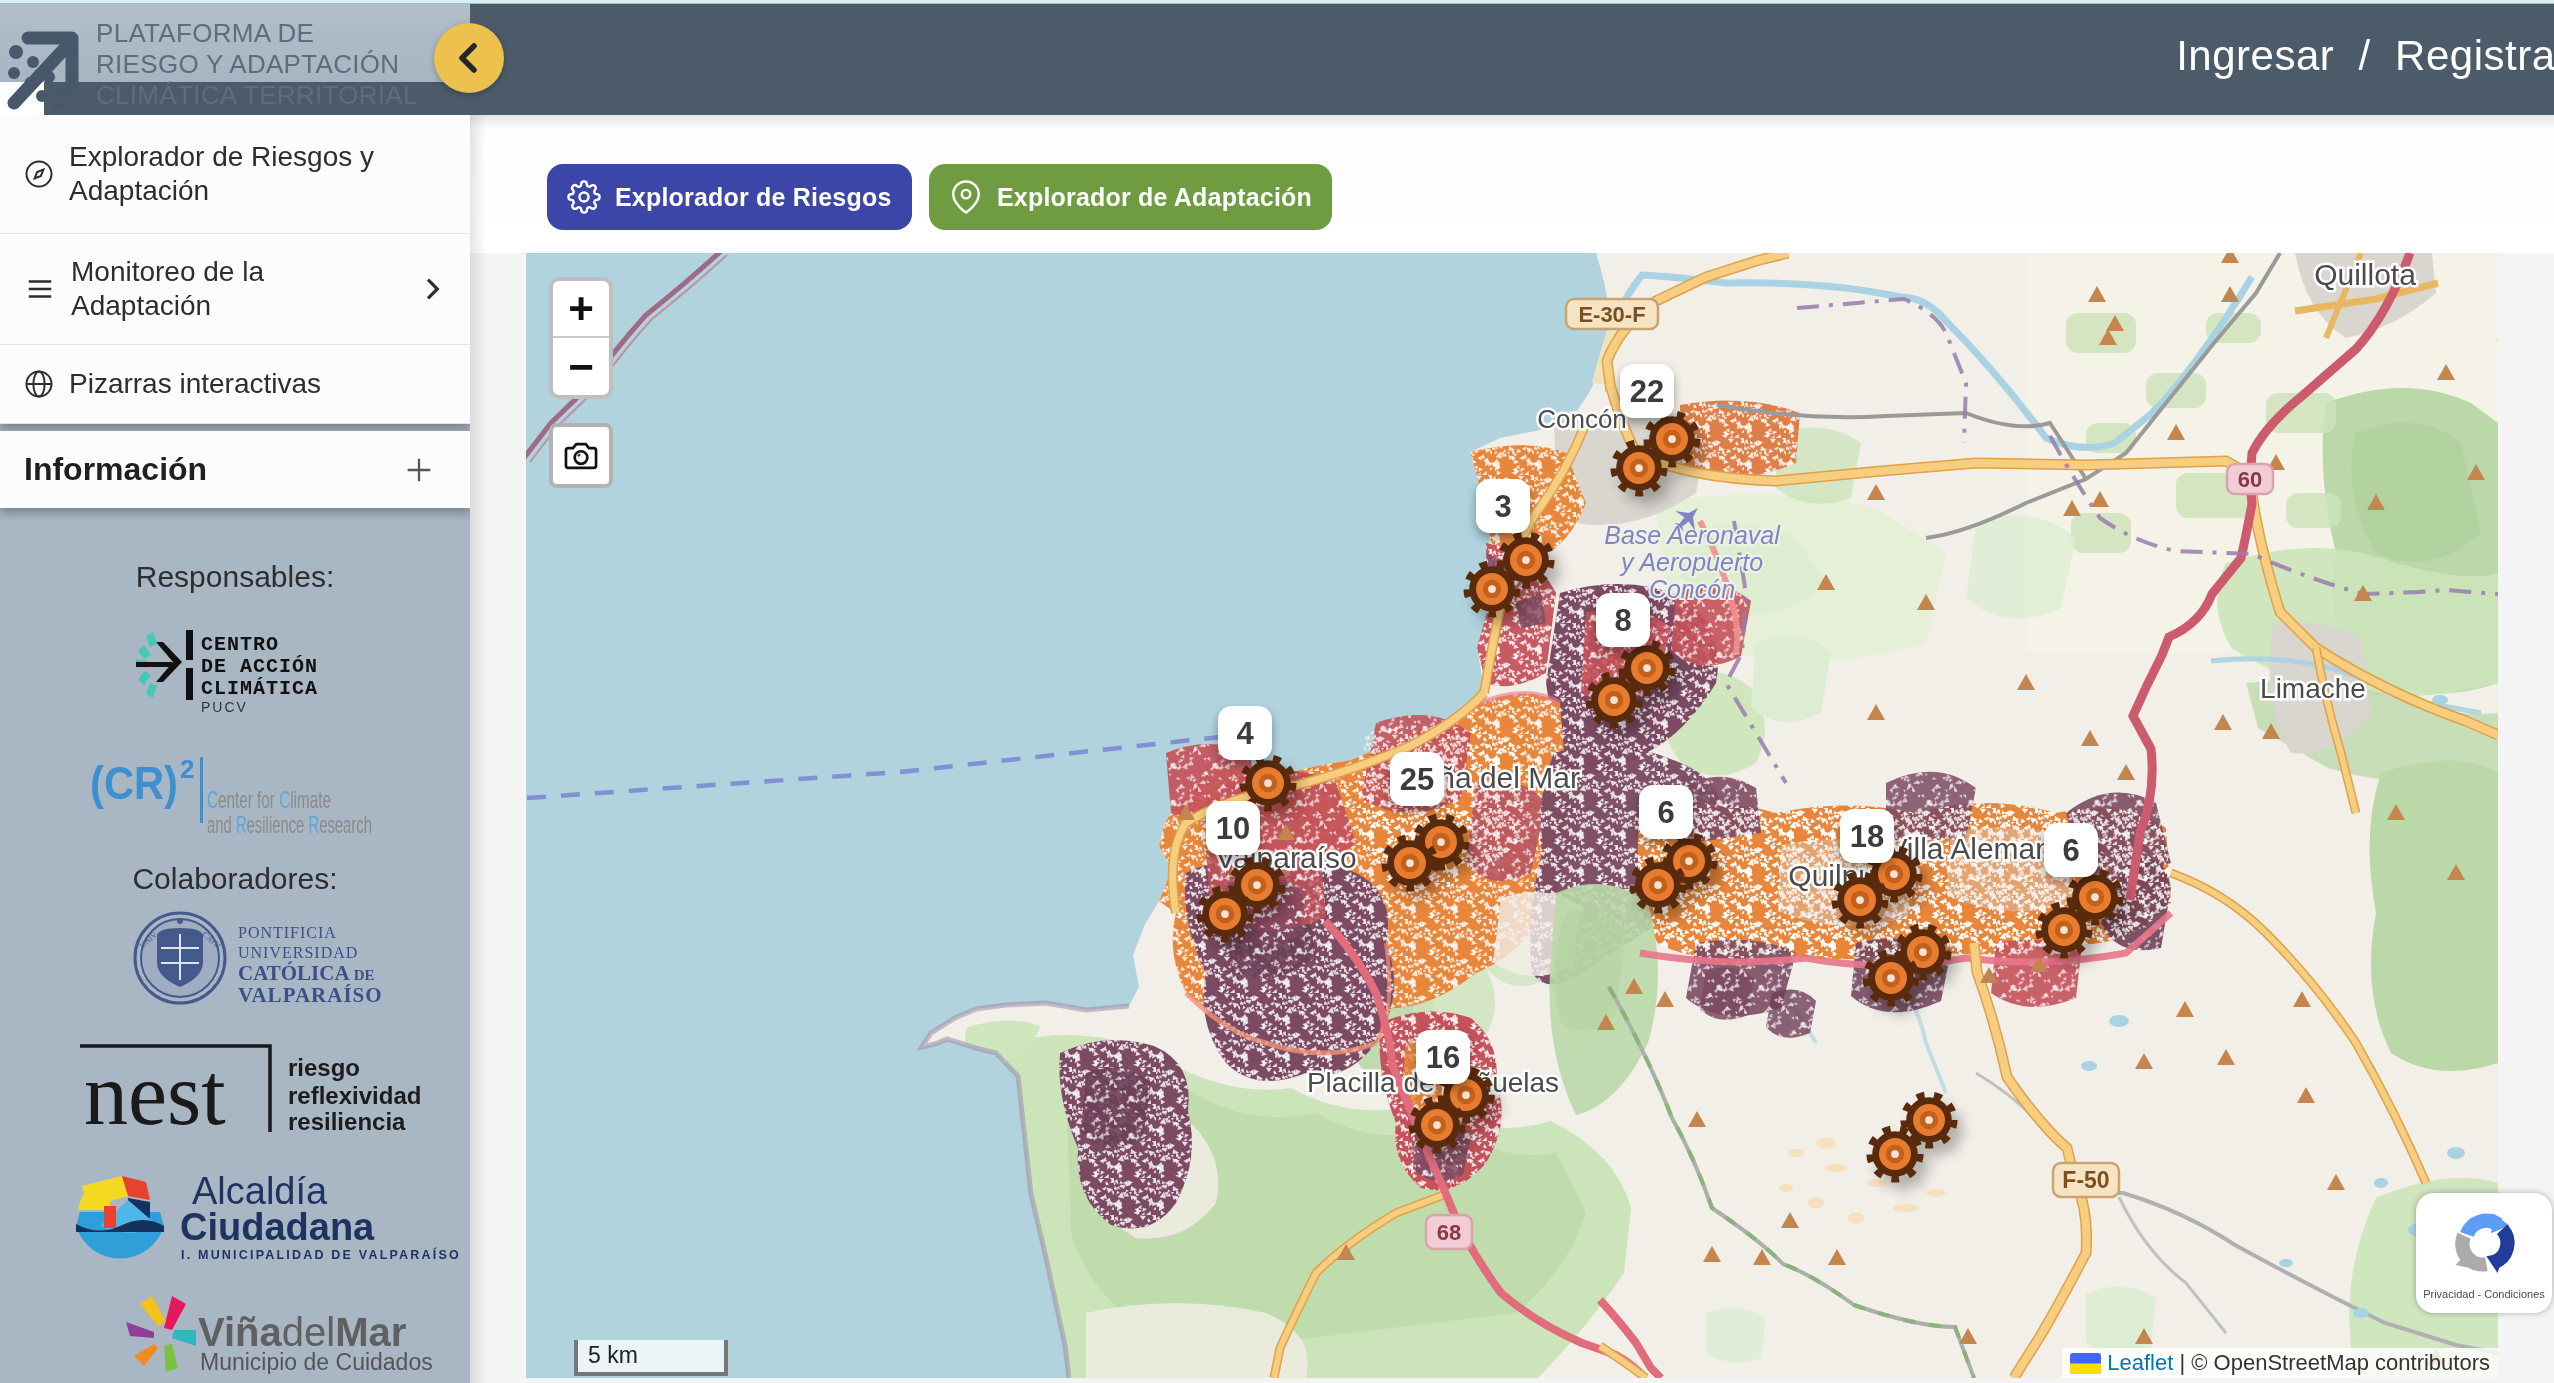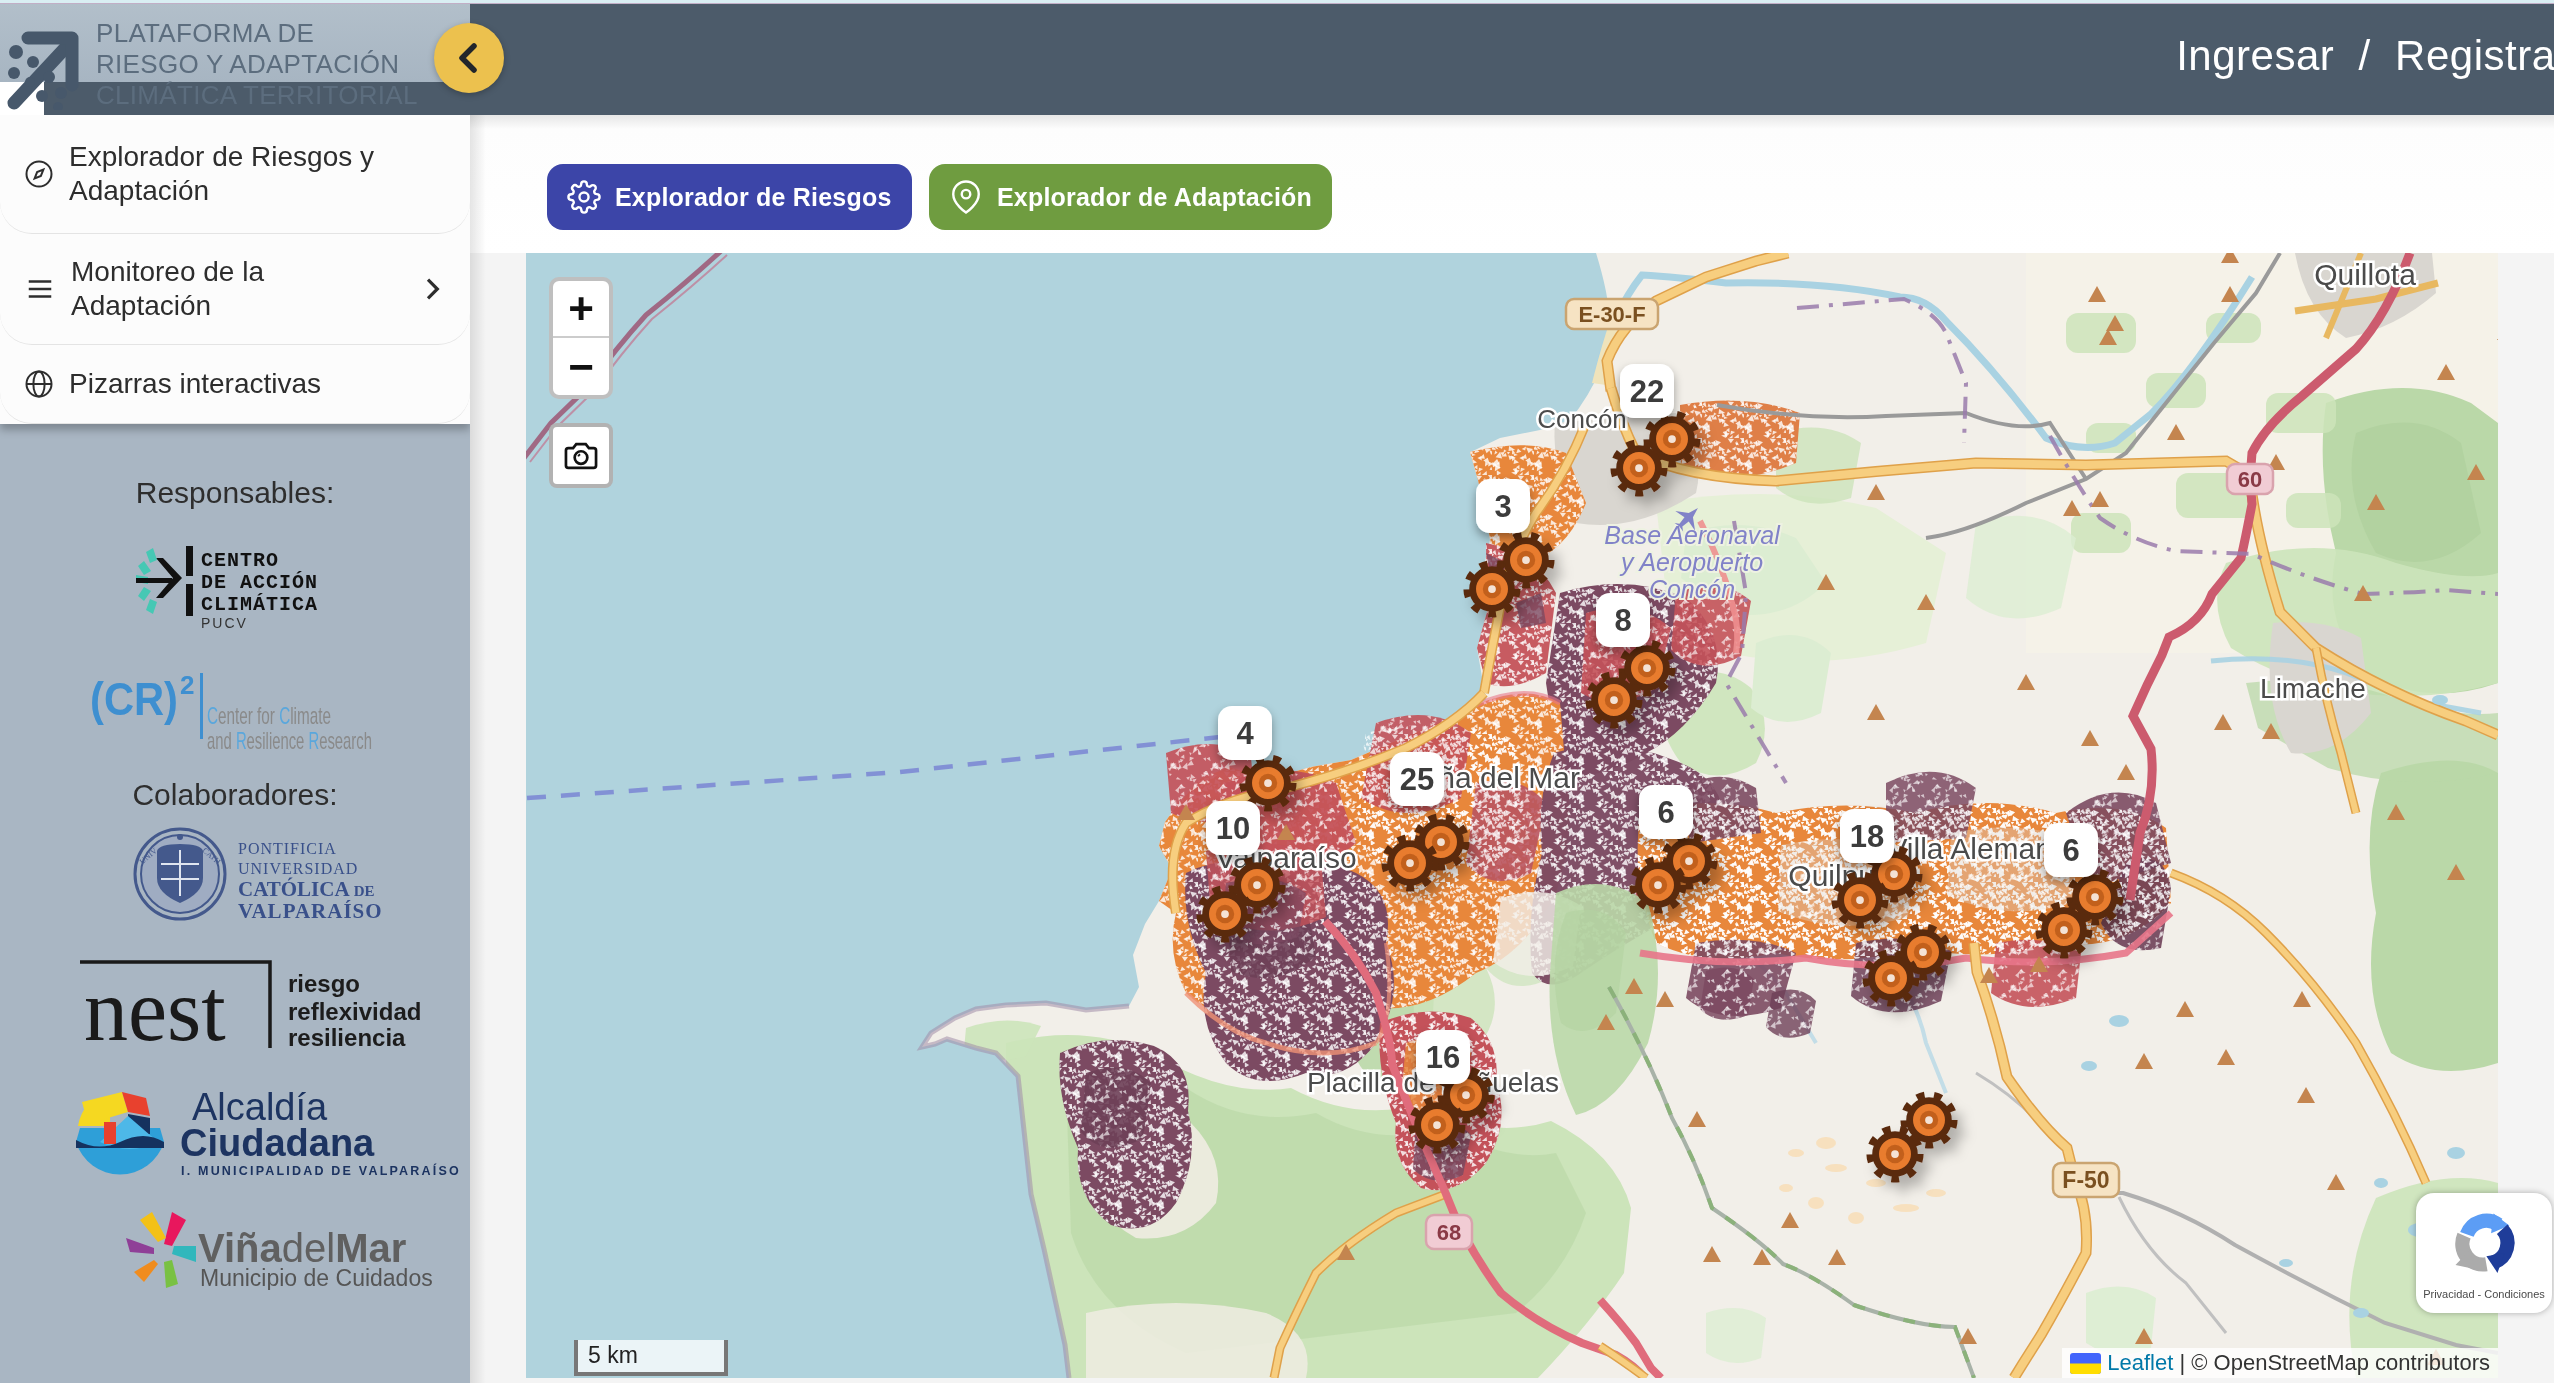--- a/index.html
+++ b/index.html
@@ -15,21 +15,21 @@
   #header .auth { position:absolute; right:28px; top:28px; color:#fff; font-size:42px; letter-spacing:0.5px; }
   
   #sidehead { position:absolute; left:0; top:4px; width:470px; height:78px; background:linear-gradient(180deg,#b2bfca,#a7b5c2); z-index:30; }
   #sidehead .title { position:absolute; left:96px; top:14px; color:#5c6d7e; font-size:26px; line-height:31px; letter-spacing:0.3px; }
   
   #collapse { position:absolute; left:434px; top:23px; width:70px; height:70px; border-radius:50%; background:#ecc14e; z-index:40;
      box-shadow:0 2px 6px rgba(0,0,0,0.25); }
   
   #sidebar { position:absolute; left:0; top:115px; width:470px; height:1268px; background:#a9b6c3; z-index:25; overflow:hidden; }
   .menu { background:#fcfcfc; box-shadow:0 6px 8px rgba(0,0,0,0.25); }
-  .mitem { position:relative; display:flex; align-items:center; border-bottom:1px solid #e4e4e4; padding:22px 8px 22px 24px;border-radius:32px; }
+  .mitem { position:relative; display:flex; align-items:center; border-bottom:1px solid #e4e4e4; padding:22px 8px 22px 24px; }
   .mitem .txt { color:#2d2d2d; font-size:28px; line-height:34px; margin-left:15px; }
   .info-row { display:flex; align-items:center; justify-content:space-between; background:#fcfcfc; padding:20px 34px 20px 24px;
      box-shadow:0 6px 8px rgba(0,0,0,0.25); position:relative; margin-top:7px; }
   .info-row .t { font-size:32px; font-weight:bold; color:#1f1f1f; }
   
   #sponsors { color:#2e2e2e; text-align:center; }
   #sponsors h3 { font-size:30px; font-weight:normal; color:#2e2e2e; margin:0; }
   
   #main { position:absolute; left:470px; top:115px; width:2084px; height:1268px; background:#f4f4f4; z-index:10; }
   #topband { position:absolute; left:0; top:0; width:2084px; height:138px; background:linear-gradient(180deg,#e6e6e6 0,#fdfdfd 14px,#ffffff 100%); }
@@ -108,20 +108,26 @@
           </svg>
       </div>
       <div class="mitem">
         <svg width="30" height="30" viewBox="0 0 24 24" fill="none" stroke="#2d2d2d" stroke-width="1.6">
           <circle cx="12" cy="12" r="10"></circle>
             <ellipse cx="12" cy="12" rx="4.5" ry="10"></ellipse>
             <path d="M2 12h20"></path>
         </svg>
         <div class="txt">Pizarras interactivas</div>
       </div>
+    </div>
+    <div class="info-row">
+      <div class="t">Información</div>
+      <svg width="34" height="34" viewBox="0 0 24 24" fill="none" stroke="#555" stroke-width="1.6">
+          <path d="M12 4v16M4 12h16"></path>
+        </svg>
     </div>
     <div id="sponsors">
       <h3 style="padding-top:52px;">Responsables:</h3>
       <div id="logo-cac" style="margin-top:34px;height:88px;position:relative;">
         <svg width="470" height="88" viewBox="0 0 470 88">
           <g>
             <rect x="186" y="2" width="7" height="30" fill="#111"></rect>
             <rect x="186" y="40" width="7" height="32" fill="#111"></rect>
             <path d="M163 14 L182 34 L163 54 L156 54 L173 34 L156 14 Z" fill="#111"></path>
             <g fill="#46c8b4">

